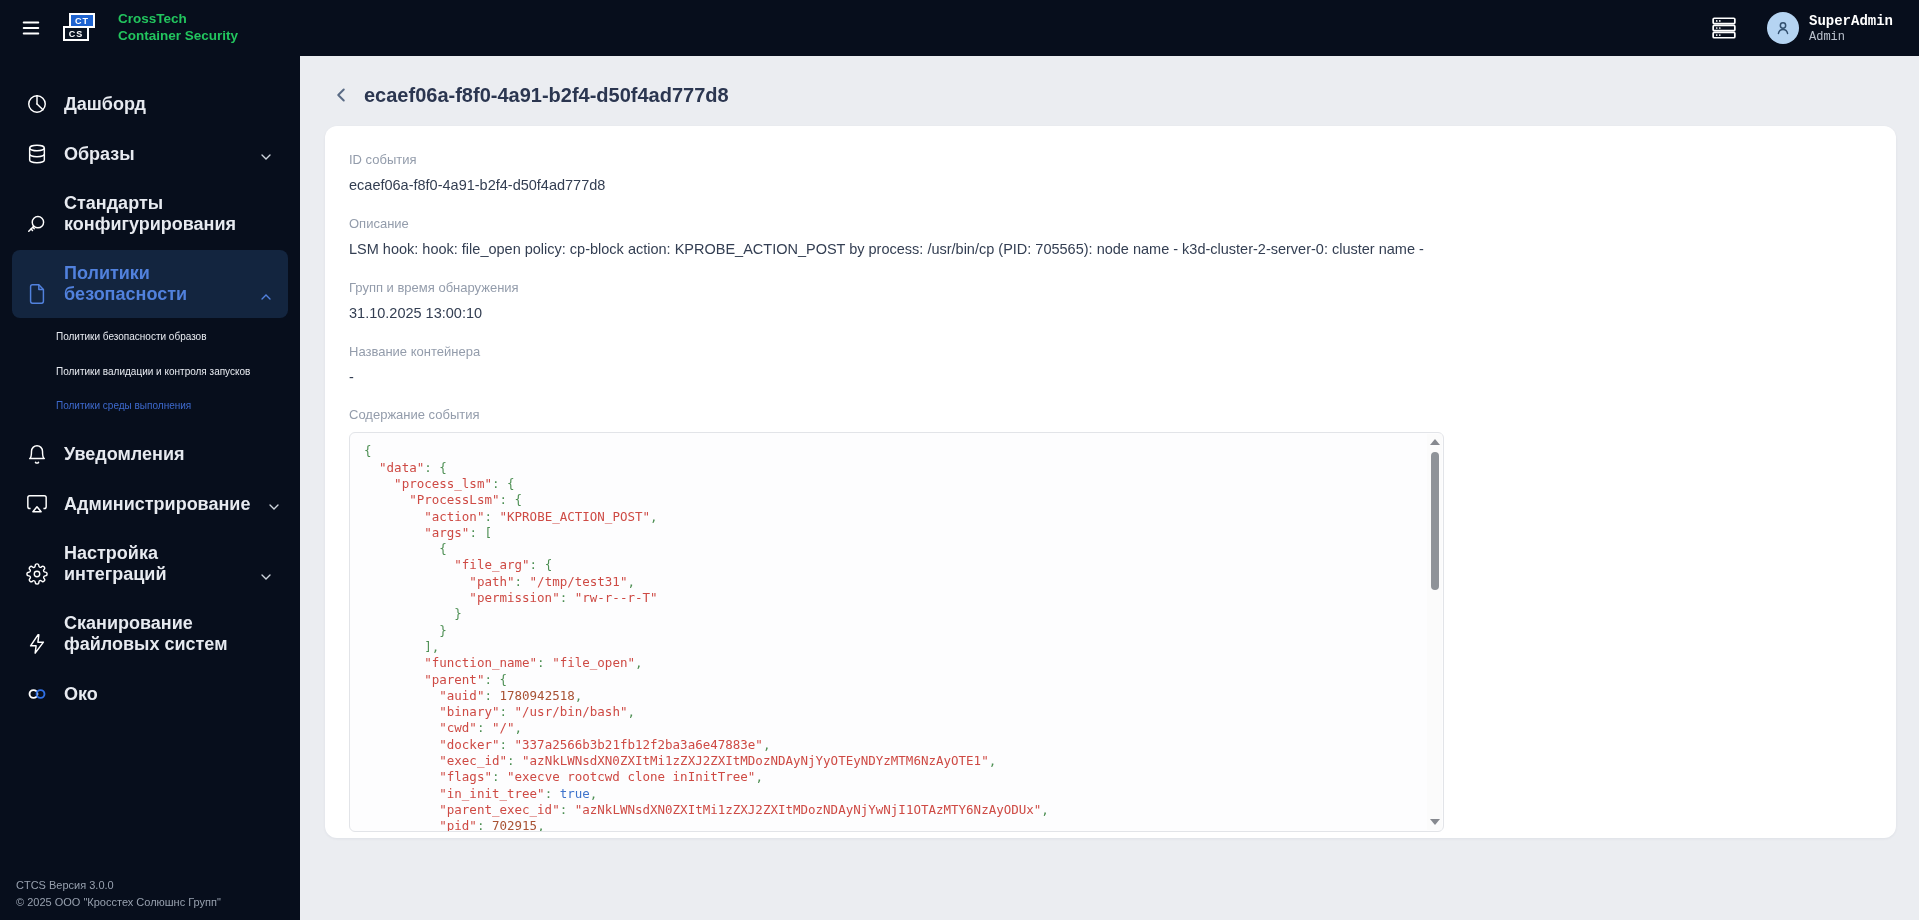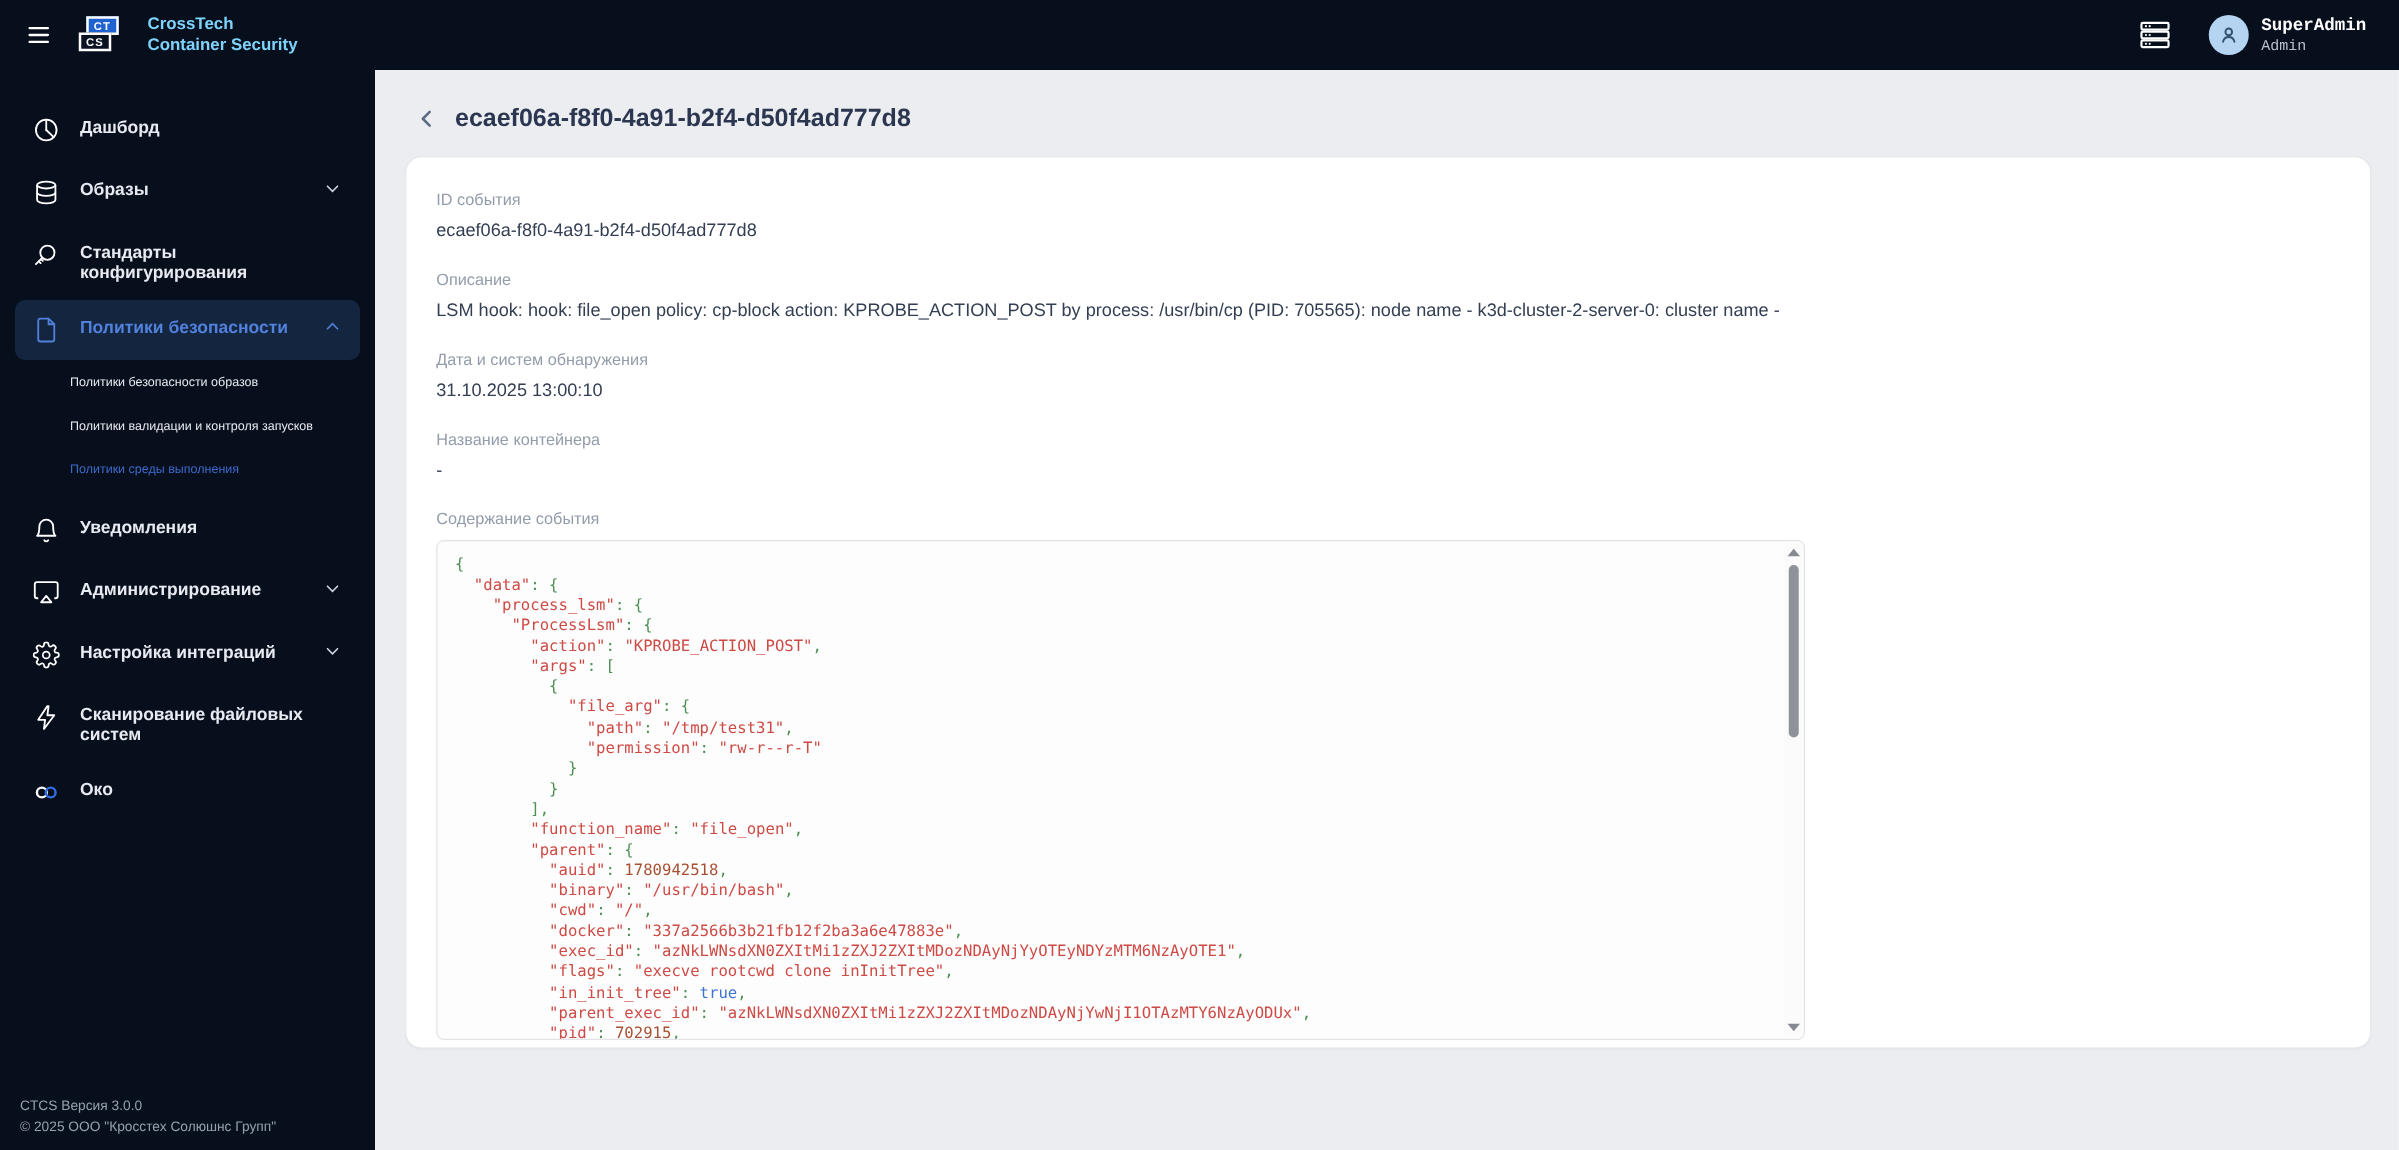--- a/index.html
+++ b/index.html
@@ -22,36 +22,36 @@
     background:var(--dark);display:flex;align-items:center;justify-content:space-between;
     z-index:10;
   }
   .topbar-left{display:flex;align-items:center;gap:14px;padding-left:16px;}
   .hamburger{background:none;border:none;cursor:pointer;padding:4px;display:flex;}
   .brand-logo{position:relative;width:44px;height:34px;flex:0 0 auto;}
   .logo-box{position:absolute;border:2px solid #ffffff;color:#fff;font-weight:bold;
     font-size:9px;display:flex;align-items:center;justify-content:center;letter-spacing:1px;}
   .logo-top{left:9px;top:2px;width:26px;height:15px;background:#1e63d0;}
   .logo-bottom{left:3px;top:15px;width:26px;height:15px;background:#0a1322;}
-  .brand-name{color:#7dd3fc;font-size:13.5px;font-weight:bold;line-height:1.25;}
+  .brand-name{color:#22c55e;font-size:13.5px;font-weight:bold;line-height:1.25;}
   .topbar-right{display:flex;align-items:center;gap:26px;padding-right:26px;}
   .rack-btn{background:none;border:none;cursor:pointer;display:flex;padding:2px;}
   .user-chip{display:flex;align-items:center;gap:10px;cursor:pointer;font-family:Liberation Mono, monospace;}
   .avatar{width:32px;height:32px;border-radius:50%;background:#b5d4f2;display:flex;align-items:center;justify-content:center;}
   .user-name{color:#fff;font-size:14px;font-weight:bold;line-height:1.3;}
   .user-role{color:#bac1cd;font-size:12px;line-height:1.2;}
   
   .sidebar{
     position:fixed;top:56px;left:0;bottom:0;width:300px;background:var(--dark);
     color:var(--nav-text);z-index:9;
   }
   .nav{padding-top:22px;}
   .nav-item{
-    display:flex;align-items:flex-start;gap:16px;margin:2px 12px;padding:13px 14px;
-    border-radius:8px;font-size:14px;font-weight:bold;cursor:pointer;color:var(--nav-text);
+    display:flex;align-items:flex-end;gap:16px;margin:2px 12px;padding:13px 14px;
+    border-radius:8px;font-size:18px;font-weight:bold;cursor:pointer;color:var(--nav-text);
   }
   .nav-item .nav-icon{display:flex;width:22px;flex:0 0 auto;color:#fff;}
   .nav-item .chev{margin-left:auto;display:flex;color:#cfd5de;}
   .nav-item.active{background:var(--pill);color:var(--accent);}
   .nav-item.active .nav-icon{color:var(--accent);}
   .nav-item.active .chev{color:var(--accent);}
   .nav-sub{margin:2px 0 6px 0;}
   .nav-sub-item{
     padding:11px 18px 11px 56px;font-size:10px;color:var(--nav-text);
     cursor:pointer;line-height:1.25;max-width:290px;
@@ -290,21 +290,21 @@
       <div class="field-label">ID события</div>
       <div class="field-value">ecaef06a-f8f0-4a91-b2f4-d50f4ad777d8</div>
     </div>
 
     <div class="field">
       <div class="field-label">Описание</div>
       <div class="field-value">LSM hook: hook: file_open policy: cp-block action: KPROBE_ACTION_POST by process: /usr/bin/cp (PID: 705565): node name - k3d-cluster-2-server-0: cluster name -</div>
     </div>
 
     <div class="field">
-      <div class="field-label">Дата и систем обнаружения</div>
+      <div class="field-label">Групп и время обнаружения</div>
       <div class="field-value">31.10.2025 13:00:10</div>
     </div>
 
     <div class="field">
       <div class="field-label">Название контейнера</div>
       <div class="field-value">-</div>
     </div>
 
     <div class="field">
       <div class="field-label">Содержание события</div>

